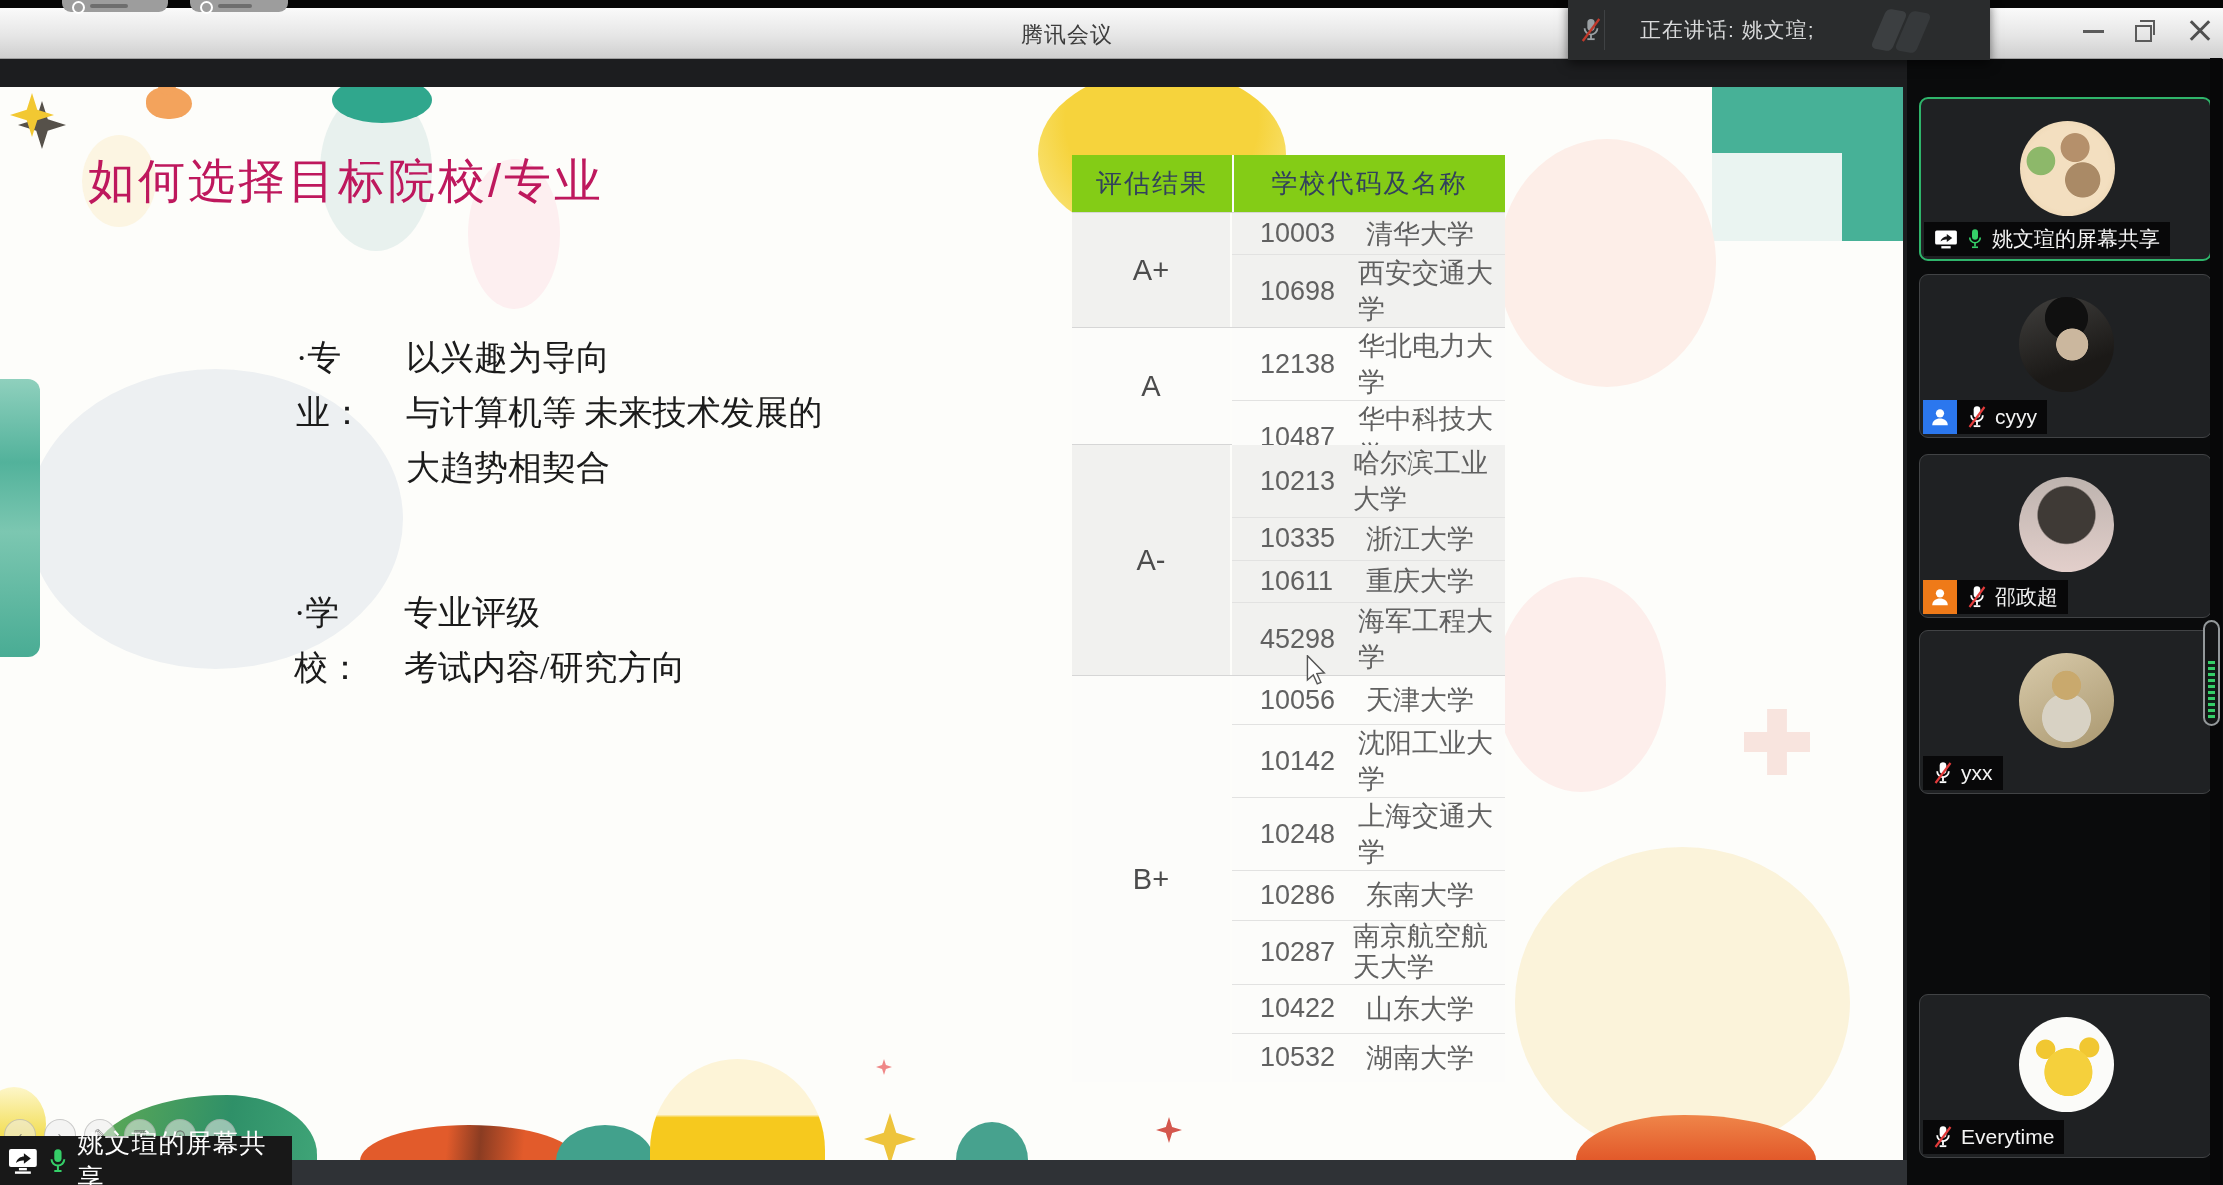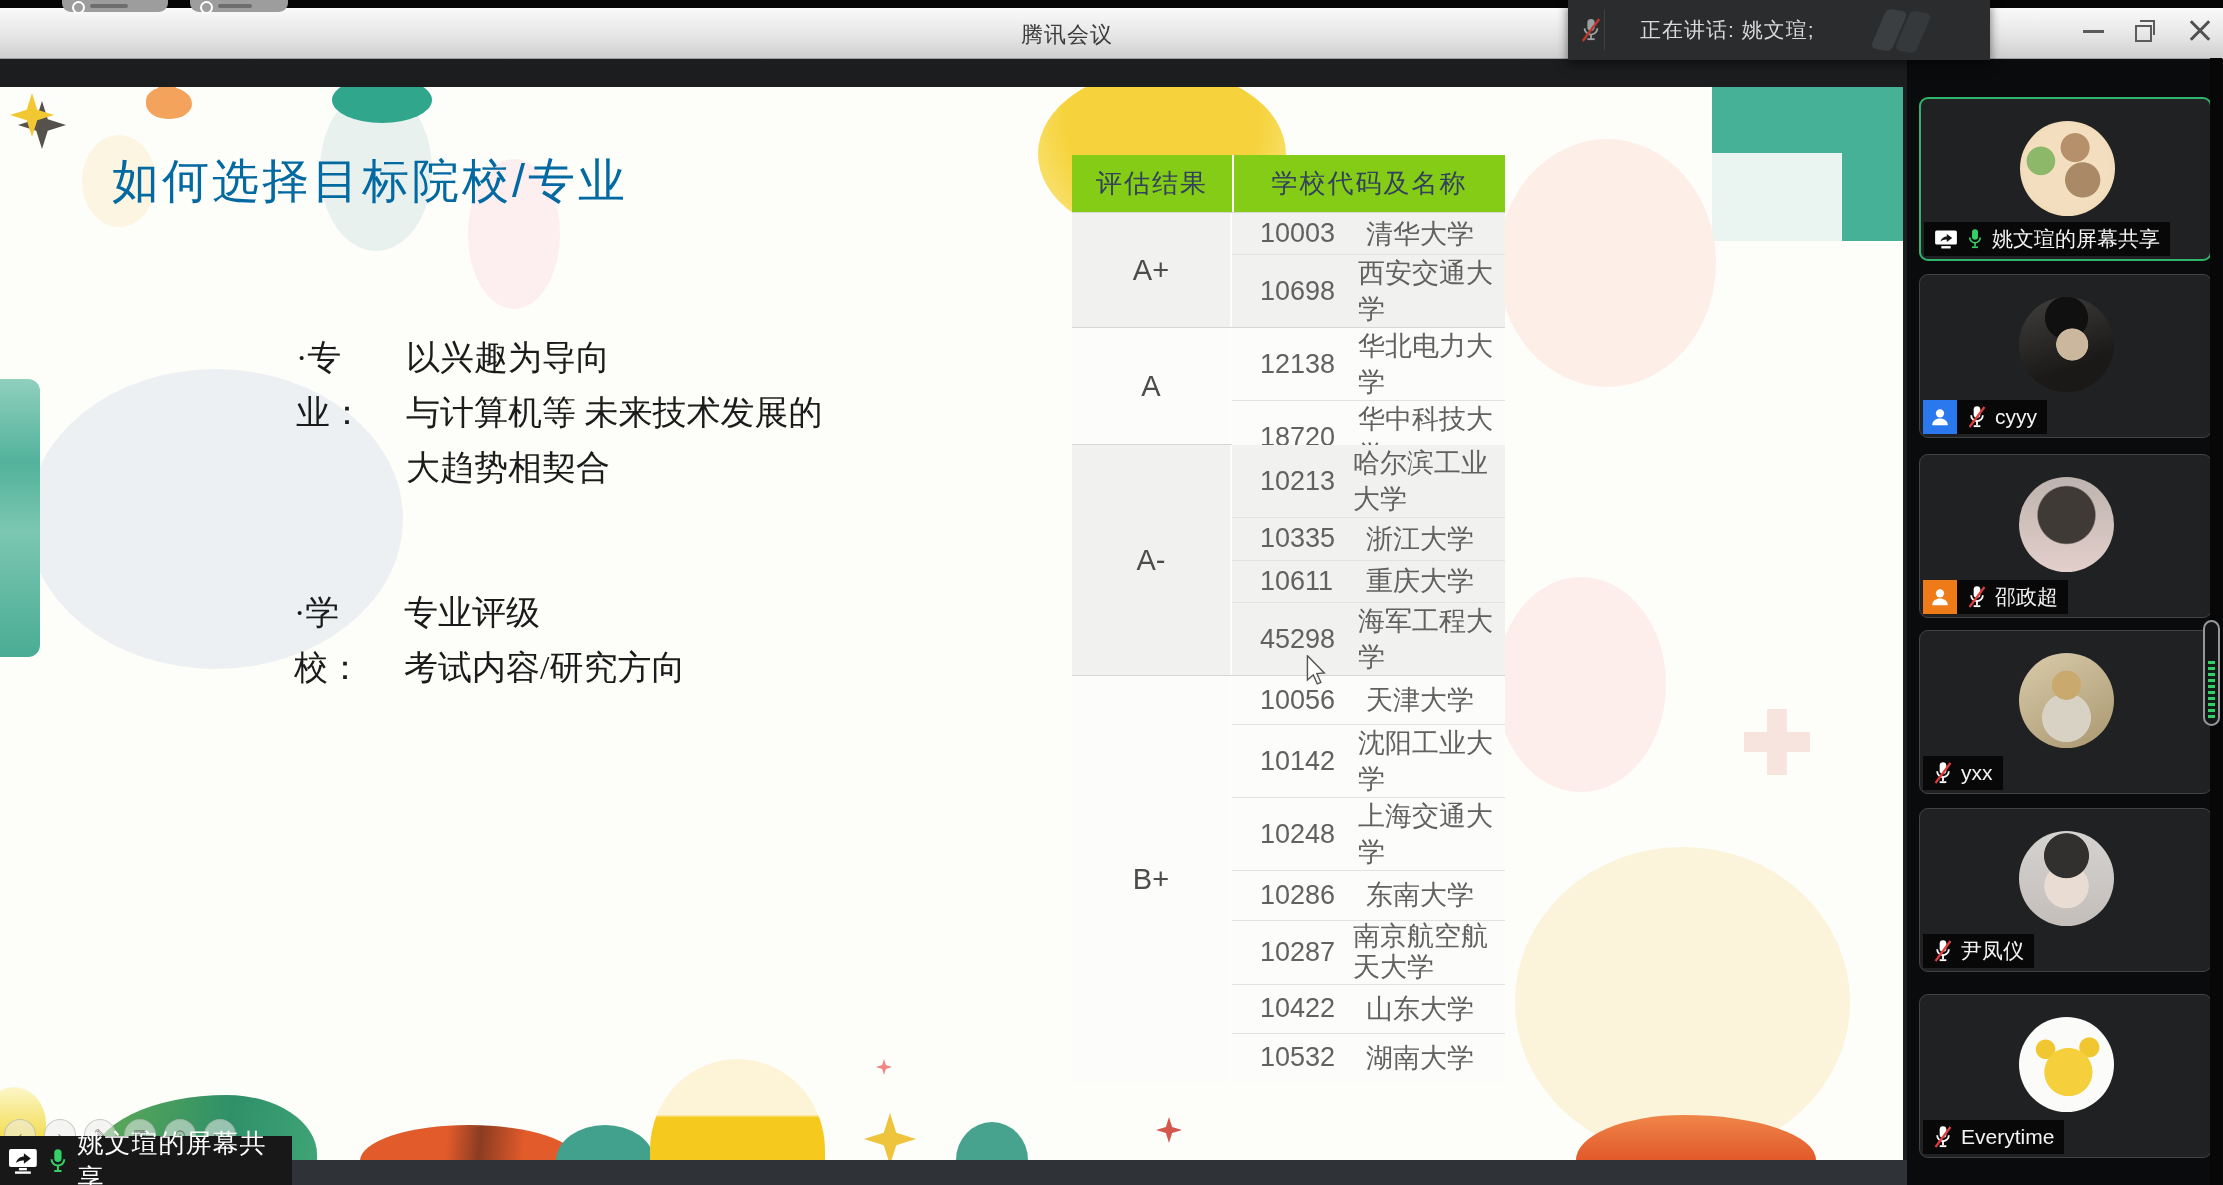--- a/index.html
+++ b/index.html
@@ -37,21 +37,21 @@
   .bottomstrip{position:absolute;left:0;top:1102px;width:1907px;height:25px;background:#2f3236;}
   .slide{position:absolute;left:0;top:29px;width:1903px;height:1073px;background:#fdfdfa;overflow:hidden;}
 
   
   .deco{position:absolute;z-index:1;}
   .r50{border-radius:50%;}
   .star4{clip-path:polygon(50% 0,62% 38%,100% 50%,62% 62%,50% 100%,38% 62%,0 50%,38% 38%);}
   .plus{clip-path:polygon(35% 0,65% 0,65% 35%,100% 35%,100% 65%,65% 65%,65% 100%,35% 100%,35% 65%,0 65%,0 35%,35% 35%);}
 
   
-  .s-title{position:absolute;left:88px;top:63px;font-size:47px;color:#0369a1;letter-spacing:3px;z-index:2;margin-left:24px;}
+  .s-title{position:absolute;left:88px;top:63px;font-size:47px;color:#be185d;letter-spacing:3px;z-index:2;}
   .bullet{position:absolute;display:flex;font-family:"Liberation Serif",serif;font-size:34px;
           color:#1b1b1b;line-height:55px;z-index:2;}
   .blabel{flex:0 0 110px;}
   .btext div{white-space:nowrap;}
 
   .etable{position:absolute;left:1072px;top:68px;width:433px;z-index:2;font-size:27px;color:#616161;}
   .thead{display:flex;height:57px;}
   .th{background:#84cc16;color:#32415c;font-size:26px;font-weight:400;letter-spacing:2px;
       display:flex;align-items:center;justify-content:center;text-align:center;}
   .th.c1{width:160px;border-right:2px solid #fdfdfa;}
@@ -236,21 +236,21 @@
       </div>
 
       <div class="tgroup plain" style="height:116px;">
         <div class="grade">A</div>
         <div class="rows">
           <div class="trow">
               <span class="code">12138</span>
               <span class="uni">华北电力大学</span>
             </div>
           <div class="trow">
-              <span class="code">18720</span>
+              <span class="code">10487</span>
               <span class="uni">华中科技大学</span>
             </div>
         </div>
       </div>
 
       <div class="tgroup shaded" style="height:230px;">
         <div class="grade">A-</div>
         <div class="rows">
           <div class="trow">
               <span class="code">10213</span>
@@ -412,35 +412,20 @@
           <path d="M5 12 a7 7 0 0 0 14 0" stroke="#fff" stroke-width="2.2" fill="none"></path>
           <line x1="12" y1="19" x2="12" y2="24" stroke="#fff" stroke-width="2.2"></line>
           <line x1="8" y1="25" x2="16" y2="25" stroke="#fff" stroke-width="2.2"></line>
           <line x1="3" y1="26" x2="21" y2="2" stroke="#e23b3b" stroke-width="2.6"></line>
         </svg>
         <span class="pname">yxx</span>
       </div>
     </div>
   </div>
 
-  <div class="tile" style="top:750px;">
-    <div class="avatar av-yin"></div>
-    <div class="nrow">
-      <div class="nbar">
-        <svg width="20" height="26" viewBox="0 0 24 28">
-          <rect x="8" y="1" width="8" height="14" rx="4" fill="#fff"></rect>
-          <path d="M5 12 a7 7 0 0 0 14 0" stroke="#fff" stroke-width="2.2" fill="none"></path>
-          <line x1="12" y1="19" x2="12" y2="24" stroke="#fff" stroke-width="2.2"></line>
-          <line x1="8" y1="25" x2="16" y2="25" stroke="#fff" stroke-width="2.2"></line>
-          <line x1="3" y1="26" x2="21" y2="2" stroke="#e23b3b" stroke-width="2.6"></line>
-        </svg>
-        <span class="pname">尹凤仪</span>
-      </div>
-    </div>
-  </div>
 
   <div class="tile" style="top:936px;">
     <div class="avatar av-pika"></div>
     <div class="nrow">
       <div class="nbar">
         <svg width="20" height="26" viewBox="0 0 24 28">
           <rect x="8" y="1" width="8" height="14" rx="4" fill="#fff"></rect>
           <path d="M5 12 a7 7 0 0 0 14 0" stroke="#fff" stroke-width="2.2" fill="none"></path>
           <line x1="12" y1="19" x2="12" y2="24" stroke="#fff" stroke-width="2.2"></line>
           <line x1="8" y1="25" x2="16" y2="25" stroke="#fff" stroke-width="2.2"></line>

